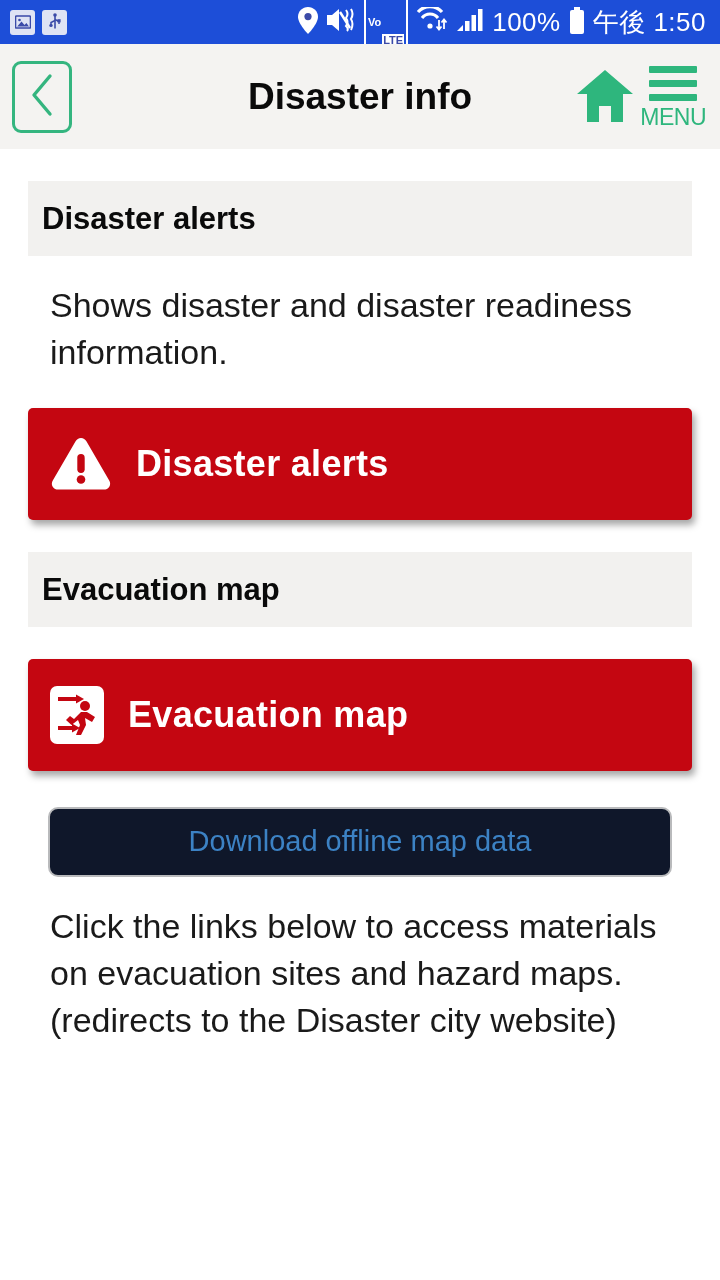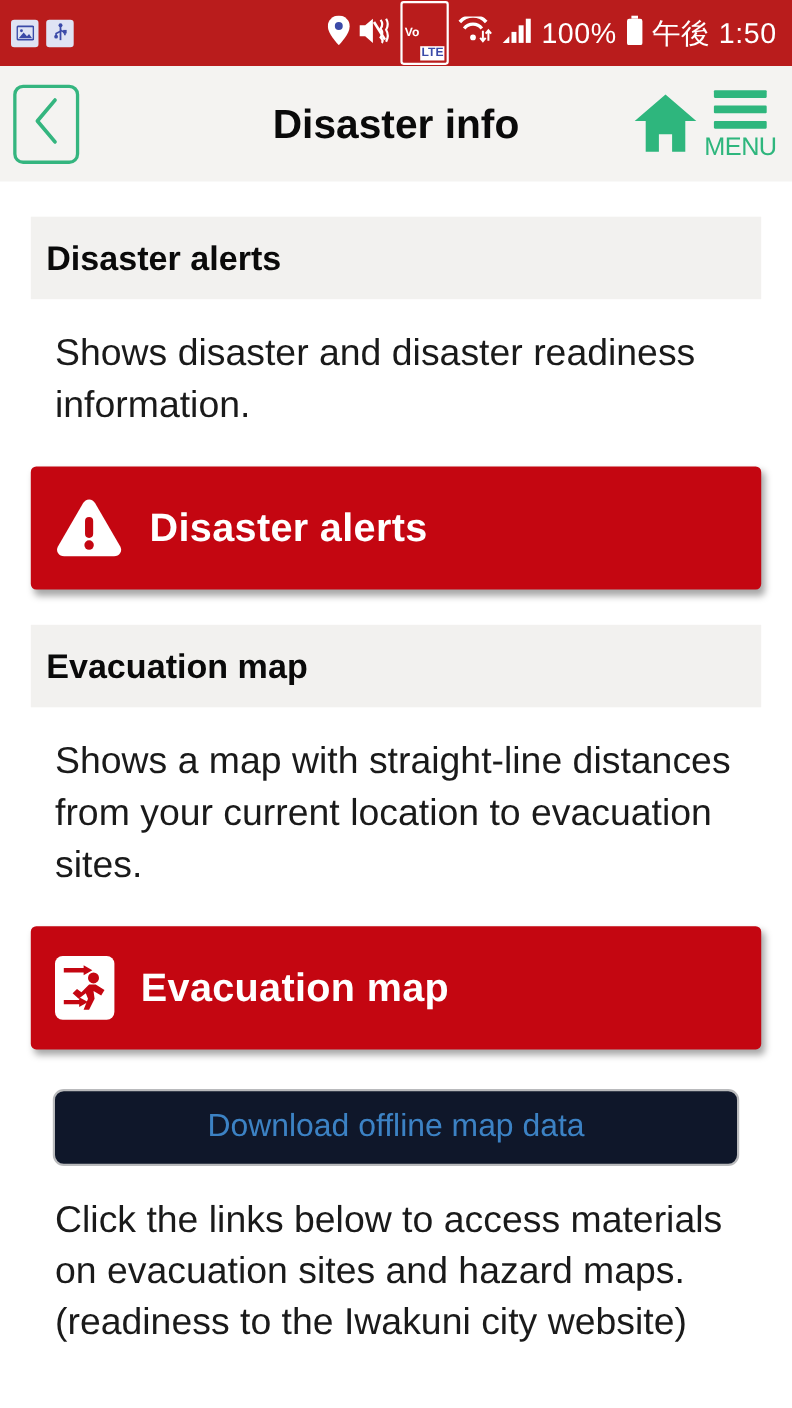--- a/index.html
+++ b/index.html
@@ -6,22 +6,22 @@
   html, body {
     width: 720px;
     height: 1280px;
     background: #ffffff;
     font-family: "Liberation Sans", sans-serif;
     overflow: hidden;
   }
 
   
   .status-bar {
-    height: 60px;
-    background: #b91c1c;
+    height: 44px;
+    background: #1d4ed8;
     display: flex;
     align-items: center;
     padding: 0 14px 0 10px;
     color: #ffffff;
   }
   .status-left { display: flex; align-items: center; gap: 7px; }
   .status-right {
     margin-left: auto;
     display: flex;
     align-items: center;
@@ -289,21 +289,20 @@
       <svg width="62" height="58" viewBox="0 0 62 58">
         <path d="M31 3 C33.4 3 35.2 4.3 36.4 6.3 L59.2 45.5 C60.4 47.6 60.5 49.8 59.3 51.7 C58.1 53.6 56.1 54.6 53.7 54.6 L8.3 54.6 C5.9 54.6 3.9 53.6 2.7 51.7 C1.5 49.8 1.6 47.6 2.8 45.5 L25.6 6.3 C26.8 4.3 28.6 3 31 3 Z" fill="#ffffff"></path>
         <rect x="27.3" y="19" width="7.4" height="19" rx="3.7" fill="#c40611"></rect>
         <circle cx="31" cy="44.5" r="4.3" fill="#c40611"></circle>
       </svg>
     </span>
     <span class="btn-label">Disaster alerts</span>
   </div>
 
   <div class="section-header">Evacuation map</div>
-  <div class="section-body">Shows a map with straight-line distances from your current location to evacuation sites.</div>
 
   <div class="action-btn">
     <span class="btn-icon">
       <span class="exit-sign">
         <svg width="46" height="50" viewBox="0 0 46 50">
           <path d="M4 9 L26 9" stroke="#c40611" stroke-width="4"></path>
           <path d="M22 4.5 L30 9 L22 13.5 Z" fill="#c40611"></path>
           <circle cx="31" cy="16" r="5" fill="#c40611"></circle>
           <path d="M27 22 L20 29 L16 26 L12 30 L17.5 35 L24 30 L26 35 L22 45 L27 45 L32 35 L31 28 L38 32 L41 27 L33 22 Z" fill="#c40611"></path>
           <path d="M4 38 L22 38" stroke="#c40611" stroke-width="4"></path>
@@ -313,16 +312,16 @@
     </span>
     <span class="btn-label">Evacuation map</span>
   </div>
 
   <div class="outline-btn">
     <span>Download offline map data</span>
   </div>
 
   <div class="section-body">
     <div>Click the links below to access materials on evacuation sites and hazard maps.</div>
-    <div>(readiness to the Iwakuni city website)</div>
+    <div>(redirects to the Disaster city website)</div>
   </div>
 
 </div>
 
 </body></html>

